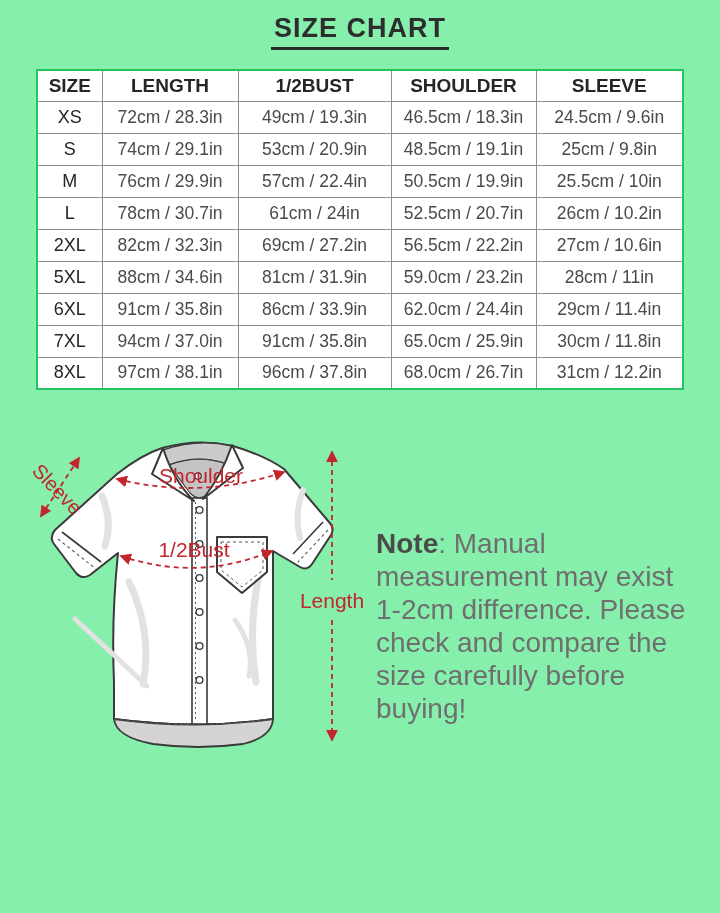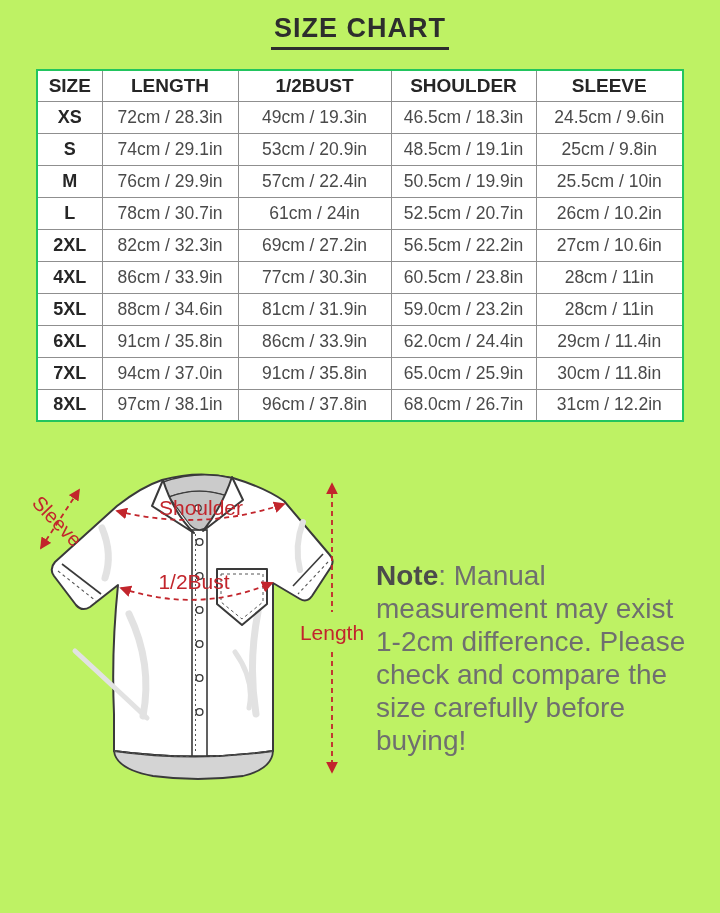--- a/index.html
+++ b/index.html
@@ -1,36 +1,36 @@
 <!DOCTYPE html>
 <html><head>
 <meta charset="utf-8">
 <style>
   * { margin:0; padding:0; box-sizing:border-box; }
   html,body { background:#ffffff; }
   body { font-family:"Liberation Sans", sans-serif; }
-  .page { position:relative; width:720px; height:913px; background:#bef264; overflow:hidden; }
+  .page { position:relative; width:720px; height:913px; background:#86efac; overflow:hidden; }
 
   .title-wrap { text-align:center; padding-top:13px; }
   .title-wrap span {
     display:inline-block; font-size:27px; font-weight:bold; color:#2d2d2d;
     letter-spacing:1px; border-bottom:3px solid #2d2d2d; padding:0 3px 3px 3px;
   }
 
   table.size-table {
     border-collapse:collapse; table-layout:fixed; width:646px;
     margin:19px auto 0 auto; border:2px solid #22c55e; background:#fff;
   }
   .size-table th, .size-table td {
     border:1px solid #8f8f8f; text-align:center; vertical-align:middle;
     overflow:hidden; white-space:nowrap;
   }
   .size-table th { height:31px; font-size:19px; font-weight:bold; color:#262626; }
   .size-table td { height:32px; font-size:17.5px; color:#4a4a4a; }
-  .size-table td.size-col { font-weight:bold; color:#262626; font-size:18px; }
+  .size-table td.size-col { font-weight:normal; color:#262626; font-size:18px; }
 
   .bottom { position:relative; margin-top:42px; height:380px; }
   .shirt-wrap { position:absolute; left:5px; top:0; width:365px; height:330px; }
   .shirt-wrap svg { display:block; width:100%; height:100%; }
 
   .note {
     position:absolute; left:376px; top:95px; width:324px;
     font-size:28px; line-height:33px; color:#6f6f6f;
   }
   .note b { color:#4b4b4b; font-weight:bold; }
@@ -91,27 +91,20 @@
           <td>26cm / 10.2in</td>
         </tr>
         <tr>
           <td class="size-col">2XL</td>
           <td>82cm / 32.3in</td>
           <td>69cm / 27.2in</td>
           <td>56.5cm / 22.2in</td>
           <td>27cm / 10.6in</td>
         </tr>
         <tr>
-          <td class="size-col">4XL</td>
-          <td>86cm / 33.9in</td>
-          <td>77cm / 30.3in</td>
-          <td>60.5cm / 23.8in</td>
-          <td>28cm / 11in</td>
-        </tr>
-        <tr>
           <td class="size-col">5XL</td>
           <td>88cm / 34.6in</td>
           <td>81cm / 31.9in</td>
           <td>59.0cm / 23.2in</td>
           <td>28cm / 11in</td>
         </tr>
         <tr>
           <td class="size-col">6XL</td>
           <td>91cm / 35.8in</td>
           <td>86cm / 33.9in</td>

